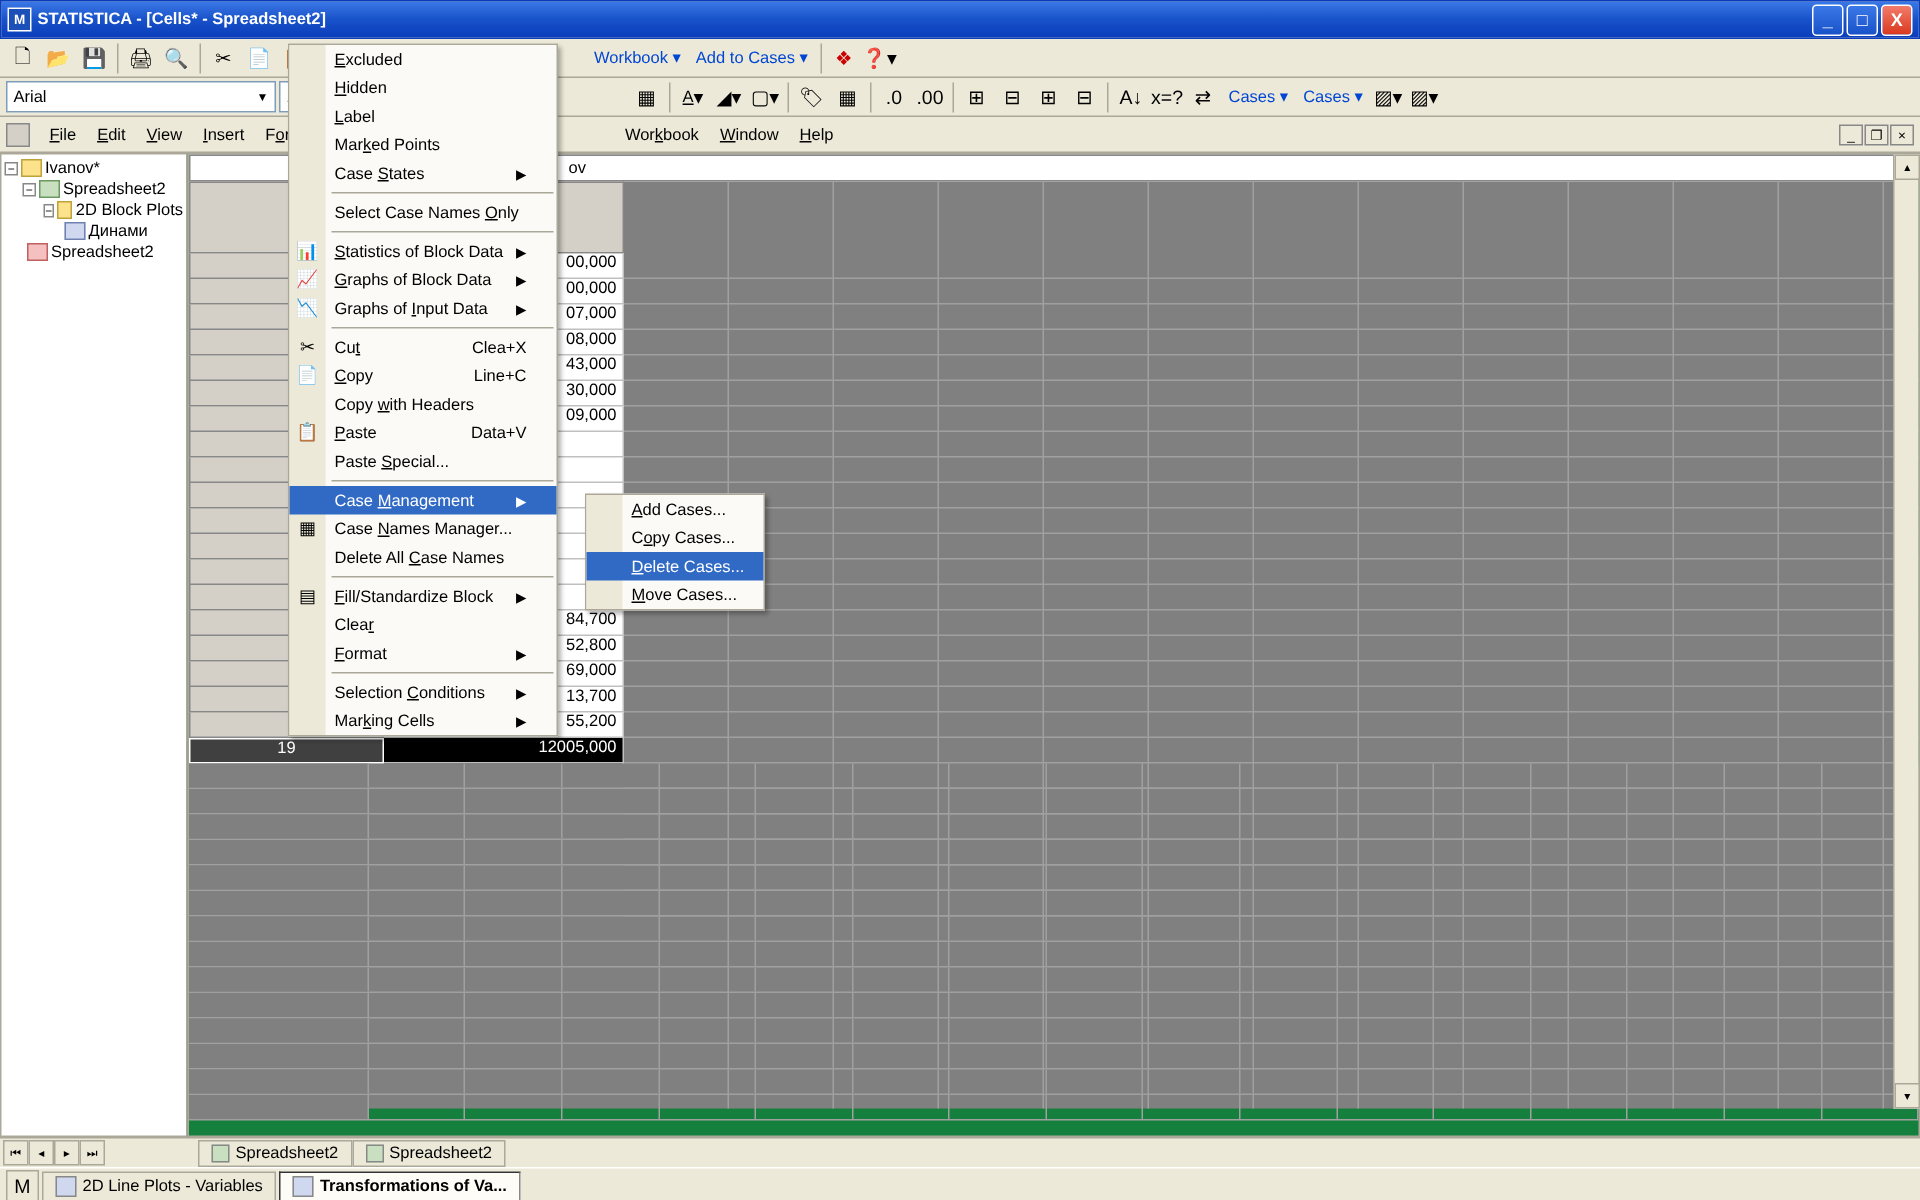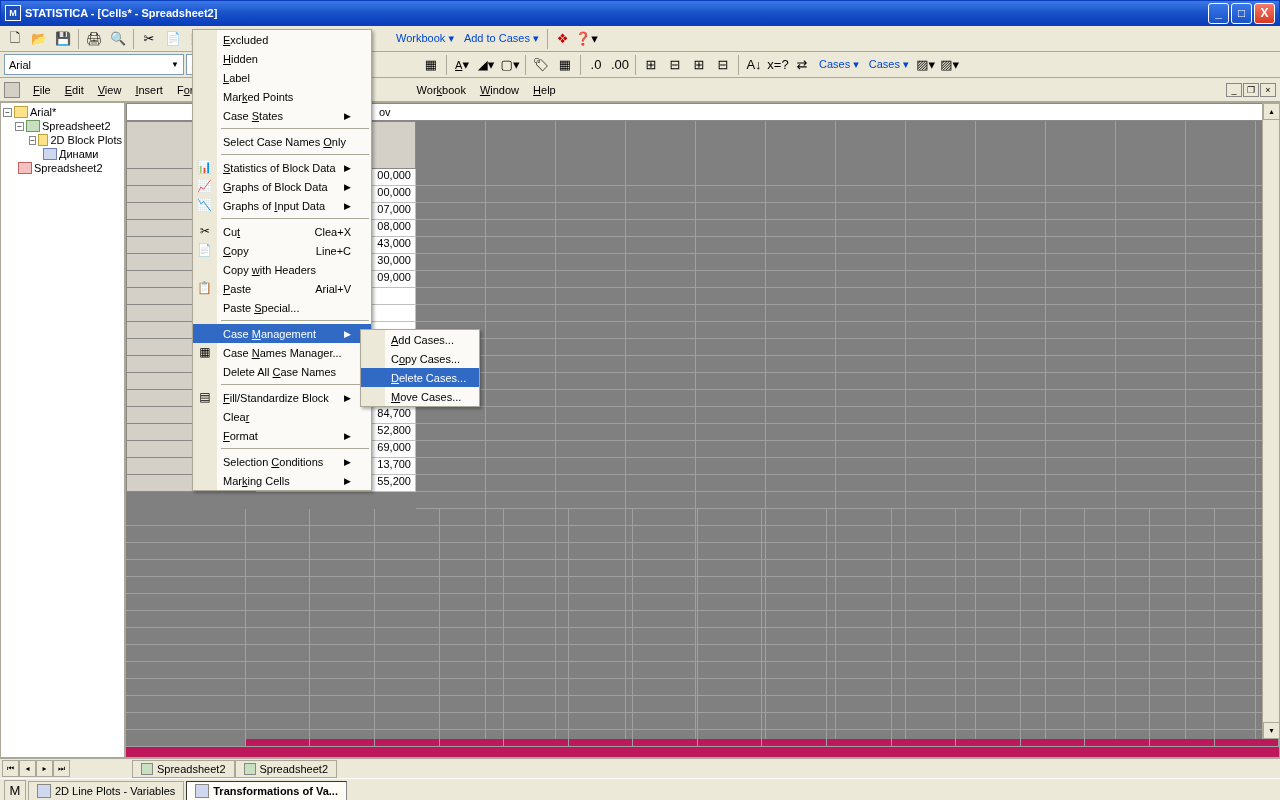--- a/index.html
+++ b/index.html
@@ -40,21 +40,21 @@
 .tree-item.l2 { padding-left: 12px; }
 .tree-item.l3 { padding-left: 26px; }
 .tree-item.l4 { padding-left: 40px; }
 .tree-toggle { width: 9px; height: 9px; border: 1px solid #888; font-size: 8px; line-height: 7px; text-align: center; }
 .tree-icon { width: 14px; height: 12px; display: inline-block; }
 .tree-icon.folder { background: #fce28a; border: 1px solid #bfa23a; }
 .tree-icon.sheet { background: #c8e0c0; border: 1px solid #6a9a5f; }
 .tree-icon.sheet-red { background: #f5c0c0; border: 1px solid #c06060; }
 .tree-icon.chart { background: #d0d8f0; border: 1px solid #7080b0; }
 
-.sheet-area { flex: 1; background: #be185d; position: relative; border: 1px solid #aca899; }
+.sheet-area { flex: 1; background: #15803d; position: relative; border: 1px solid #aca899; }
 
 
 .grid { position: absolute; left: 0; top: 0; right: 0; bottom: 18px; background: #808080; }
 .formula-bar { position: absolute; left: 0; top: 0; right: 12px; height: 18px; background: white; border: 1px solid #888; display: flex; align-items: center; padding: 0 12px; }
 .grow { display: flex; height: 17px; }
 .grow .rh { width: 130px; background: #d4d0c8; border: 1px solid #888; border-top: none; text-align: center; font-size: 11px; }
 .grow .cell { width: 160px; background: white; border-right: 1px solid #c0c0c0; border-bottom: 1px solid #c0c0c0; text-align: right; padding-right: 4px; font-size: 11px; }
 .grow.sel .rh { background: #404040; color: white; border: 1px solid white; }
 .grow.sel .cell { background: #000; color: white; }
 .scrollbar-v { position: absolute; right: 0; top: 0; bottom: 18px; width: 17px; background: #ece9d8; border-left: 1px solid #aca899; }
@@ -170,21 +170,21 @@
     <div class="mdi-btn">×</div>
   </div>
 </div>
 
 <div class="main">
 
   <div class="tree">
     <div class="tree-item l1">
       <span class="tree-toggle">−</span>
       <span class="tree-icon folder"></span>
-      <span>Arial*</span>
+      <span>Ivanov*</span>
     </div>
     <div class="tree-item l2">
       <span class="tree-toggle">−</span>
       <span class="tree-icon sheet"></span>
       <span>Spreadsheet2</span>
     </div>
     <div class="tree-item l3">
       <span class="tree-toggle">−</span>
       <span class="tree-icon folder"></span>
       <span>2D Block Plots</span>
@@ -330,20 +330,24 @@
           <div class="grow">
             <div class="rh"></div>
             <div class="cell">13,700</div>
           </div>
           <div class="grow">
             <div class="rh"></div>
             <div class="cell">55,200</div>
           </div>
         </div>
 
+      <div class="grow sel" style="position:absolute;left:0;top:389px;width:290px">
+        <div class="rh">19</div>
+        <div class="cell">12005,000</div>
+      </div>
 
       <div id="grayrows" style="position:absolute;left:0;top:406px;right:0;bottom:0">
           <div style="height: 17px; border-bottom: 1px solid rgb(160, 160, 160); display: flex;">
             <div style="width: 130px; background: rgb(128, 128, 128); border-right: 1px solid rgb(160, 160, 160);"></div>
             <div style="width: 70px; border-right: 1px solid rgb(160, 160, 160);"></div>
             <div style="width: 70px; border-right: 1px solid rgb(160, 160, 160);"></div>
             <div style="width: 70px; border-right: 1px solid rgb(160, 160, 160);"></div>
             <div style="width: 70px; border-right: 1px solid rgb(160, 160, 160);"></div>
             <div style="width: 70px; border-right: 1px solid rgb(160, 160, 160);"></div>
             <div style="width: 70px; border-right: 1px solid rgb(160, 160, 160);"></div>
@@ -692,21 +696,21 @@
       <span class="ci">📄</span>
       <span><u>C</u>opy</span>
       <span class="sc">Line+C</span>
     </div>
     <div class="ctx-item">
       <span>Copy <u>w</u>ith Headers</span>
     </div>
     <div class="ctx-item">
       <span class="ci">📋</span>
       <span><u>P</u>aste</span>
-      <span class="sc">Arial+V</span>
+      <span class="sc">Data+V</span>
     </div>
     <div class="ctx-item">
       <span>Paste <u>S</u>pecial...</span>
     </div>
     <div class="ctx-sep"></div>
     <div class="ctx-item hl">
       <span>Case <u>M</u>anagement</span>
       <span class="sub">▶</span>
     </div>
     <div class="ctx-item">
@@ -733,21 +737,21 @@
     <div class="ctx-item">
       <span>Selection <u>C</u>onditions</span>
       <span class="sub">▶</span>
     </div>
     <div class="ctx-item">
       <span>Mar<u>k</u>ing Cells</span>
       <span class="sub">▶</span>
     </div>
   </div>
 
-<div class="ctx" id="ctx-sub" style="left:360px;top:329px;width:120px">
+<div class="ctx" id="ctx-sub" style="left:390px;top:329px;width:120px">
   <div class="iconstrip"></div>
 <div class="ctx-item">
       <span><u>A</u>dd Cases...</span>
     </div>
     <div class="ctx-item">
       <span>C<u>o</u>py Cases...</span>
     </div>
     <div class="ctx-item hl">
       <span><u>D</u>elete Cases...</span>
     </div>

